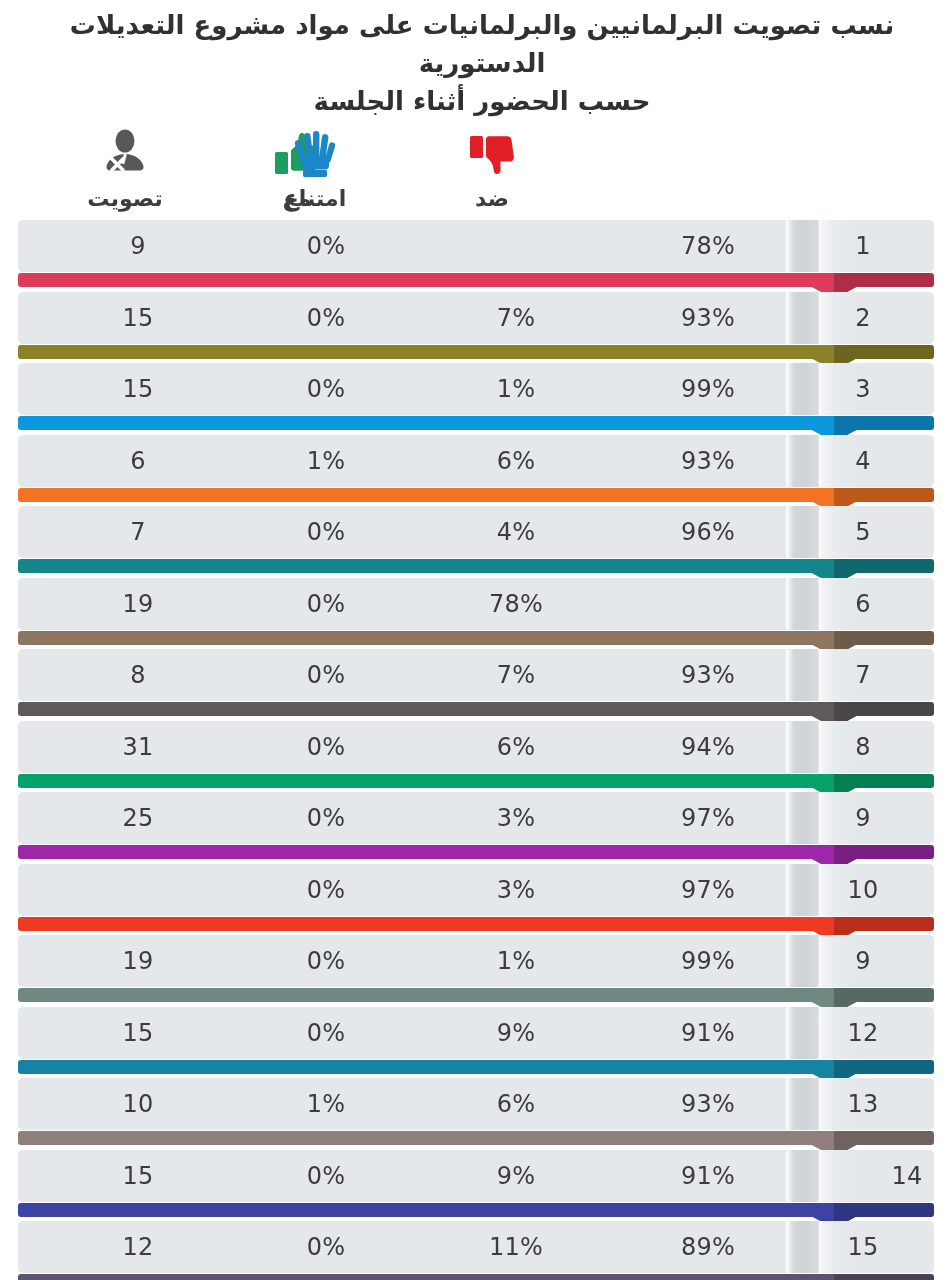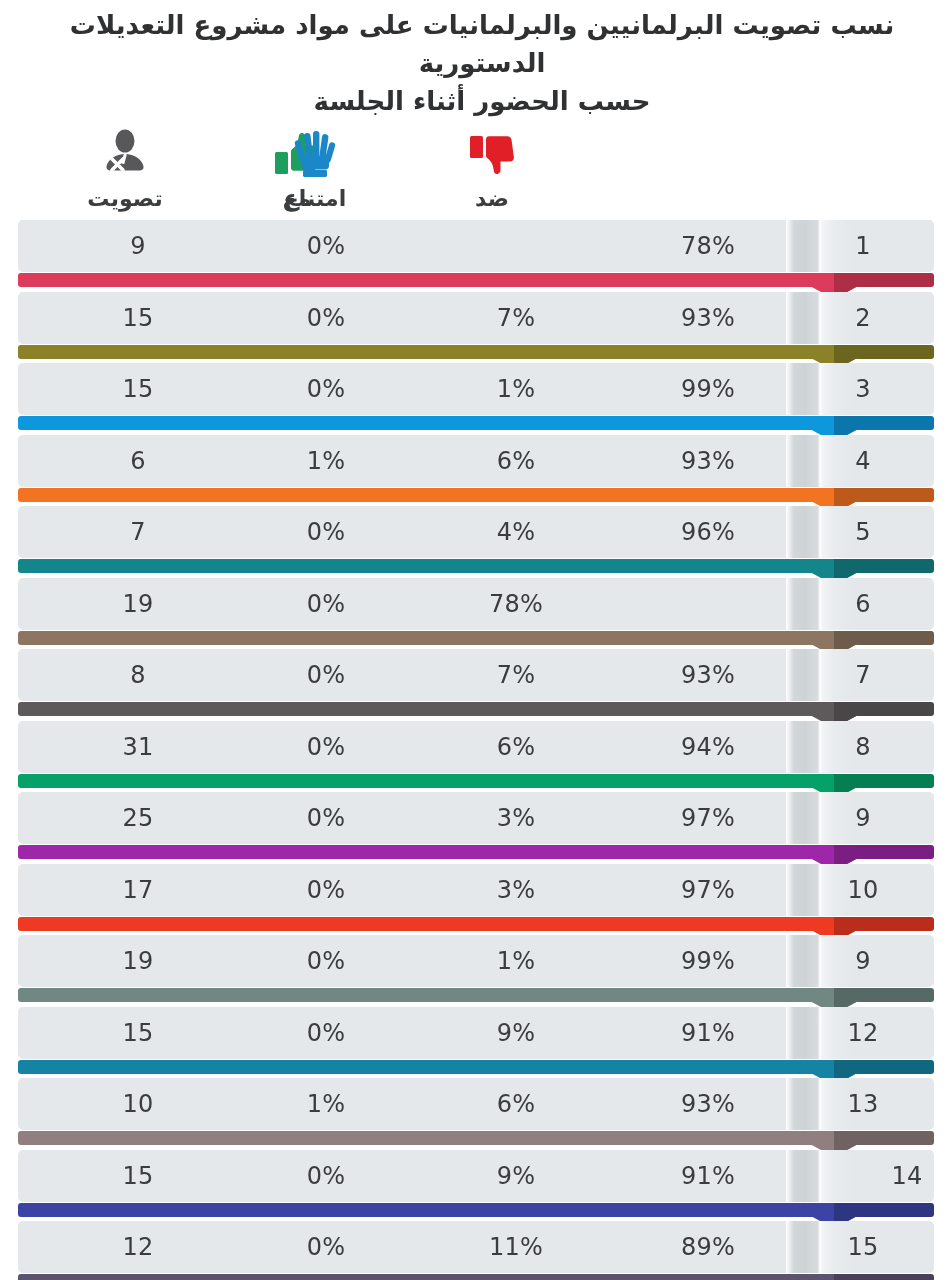--- a/index.html
+++ b/index.html
@@ -390,21 +390,20 @@
           <div class="notch">
             <div class="v" style="background: rgb(238, 58, 35);"></div>
             <div class="v dark" style="background: rgb(238, 58, 35);"></div>
           </div>
         </div>
         <div class="cells">
           <div class="cell idx" style="left: 790px; width: 110px;">10</div>
           <div class="cell " style="left: 610px; width: 160px;">97%</div>
           <div class="cell " style="left: 418px; width: 160px;">3%</div>
           <div class="cell " style="left: 228px; width: 160px;">0%</div>
-          <div class="cell " style="left: 40px; width: 160px;">17</div>
         </div>
       </div>
       <div class="row">
         <div class="band"></div>
         <div class="band-fold"></div>
         <div class="band-notch"></div>
         <div class="ribbon">
           <div class="seg-left" style="background: rgb(112, 135, 130);"></div>
           <div class="seg-right" style="background: rgb(112, 135, 130);"></div>
           <div class="notch">

